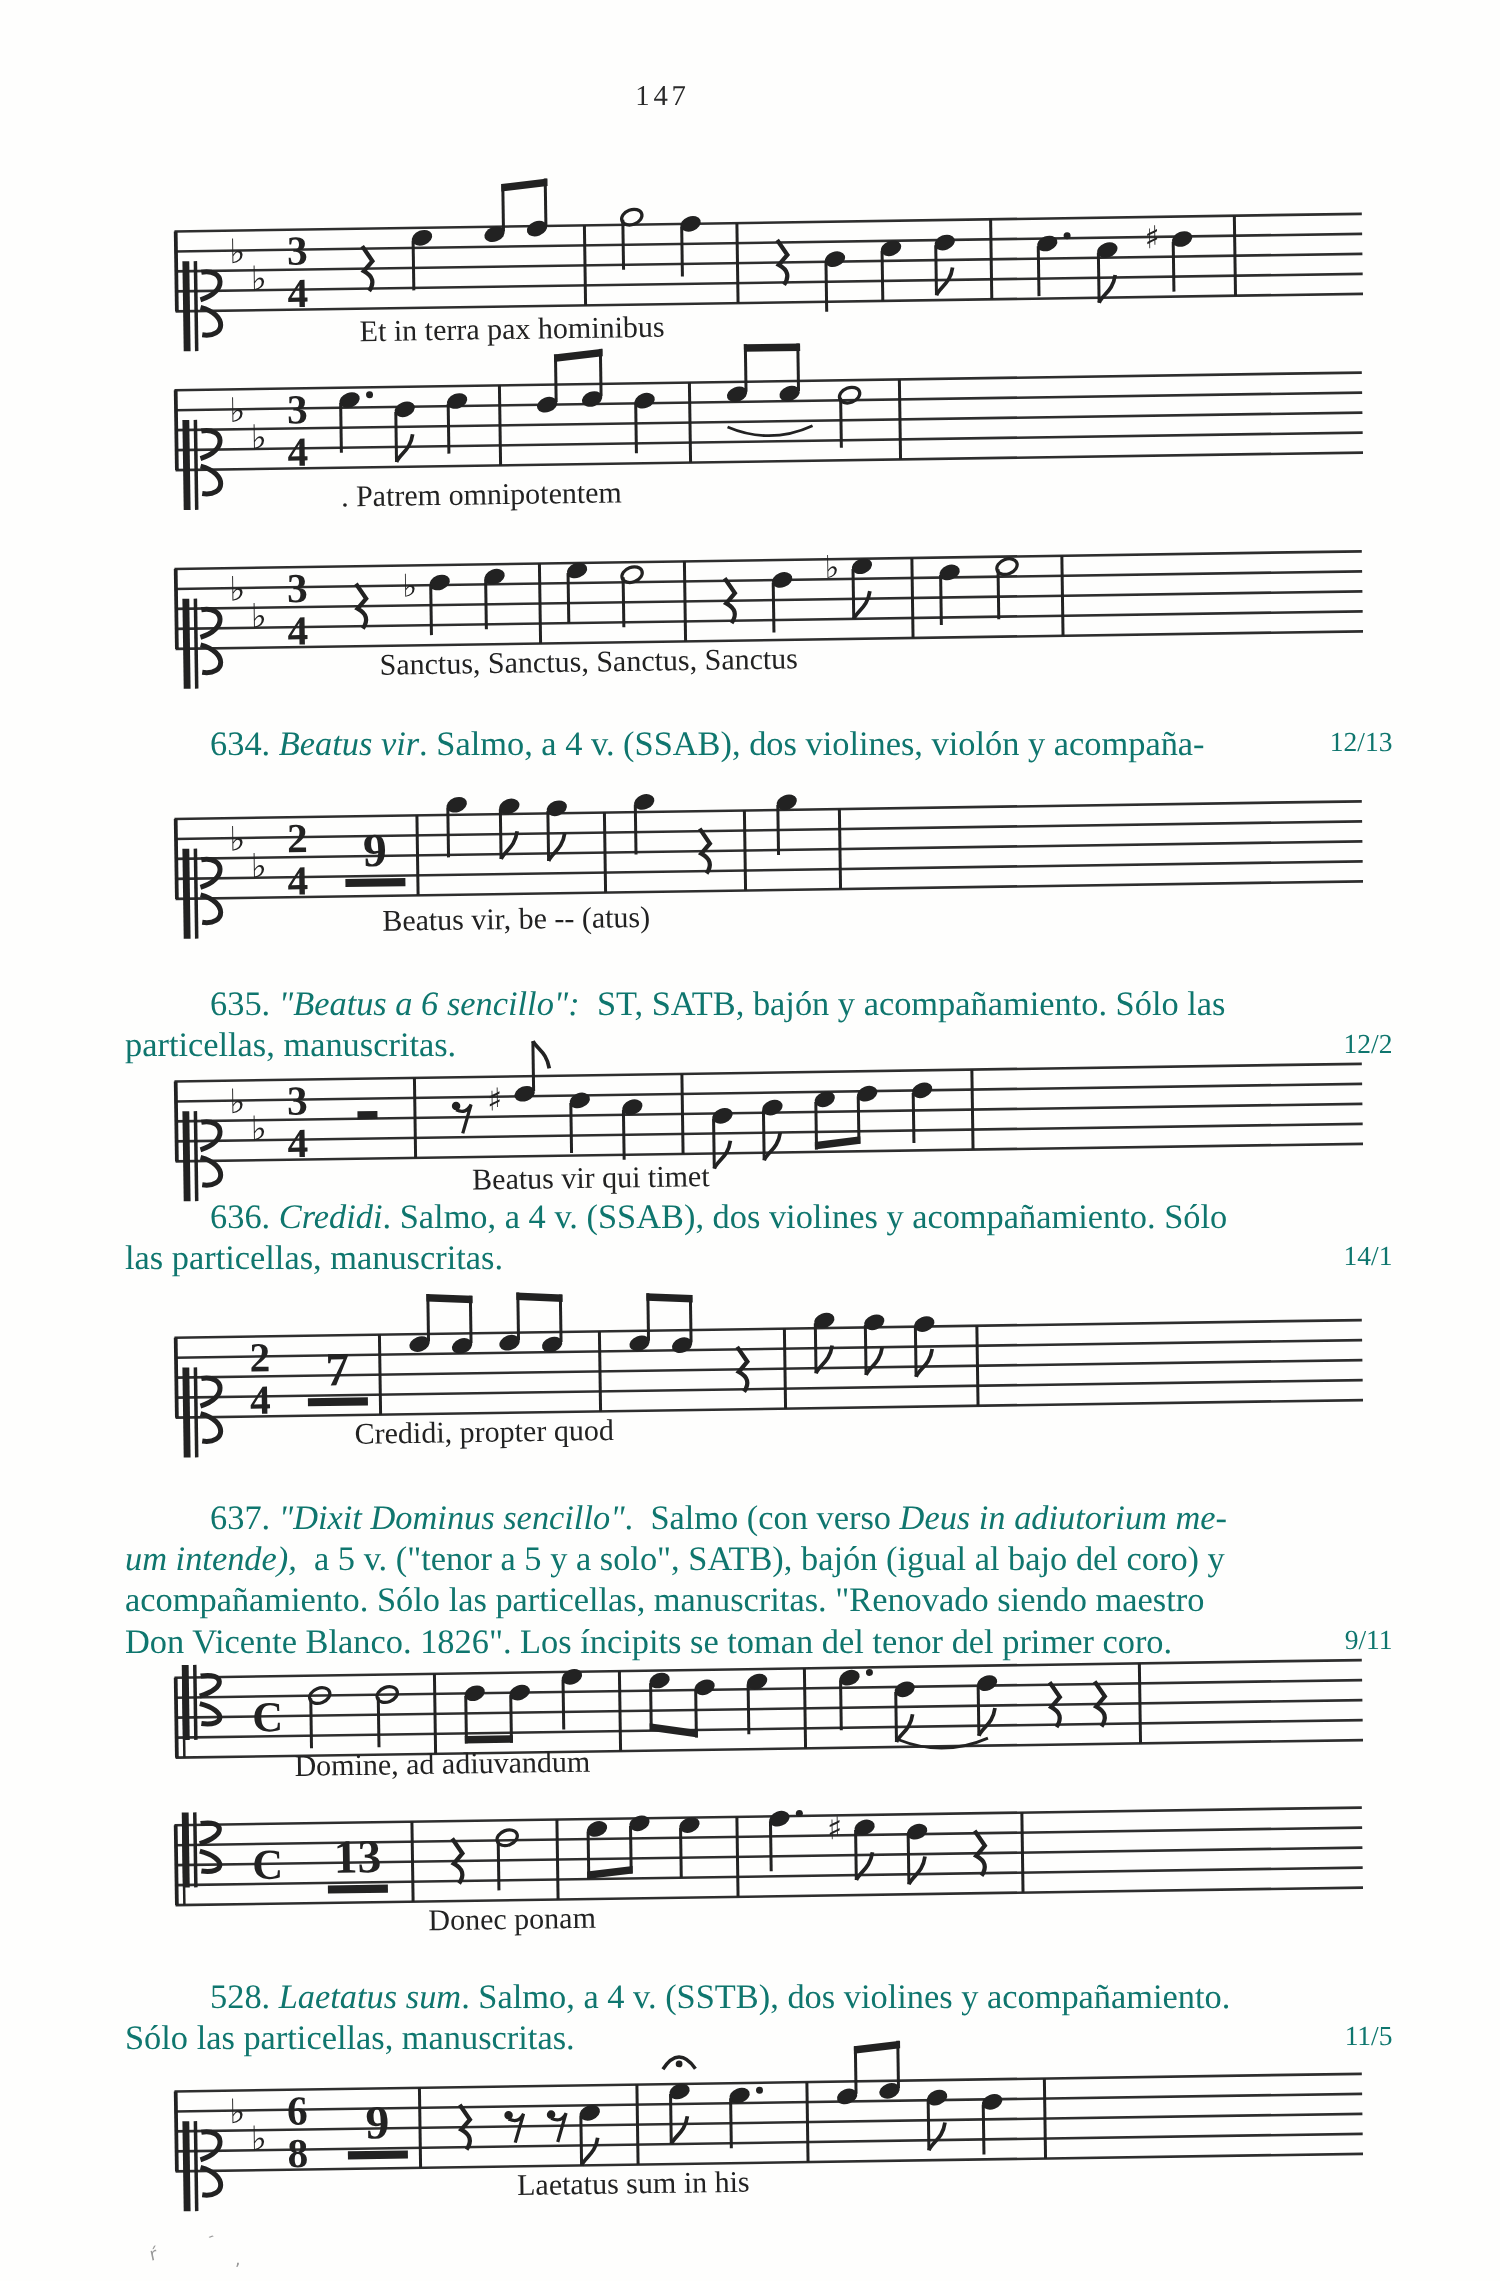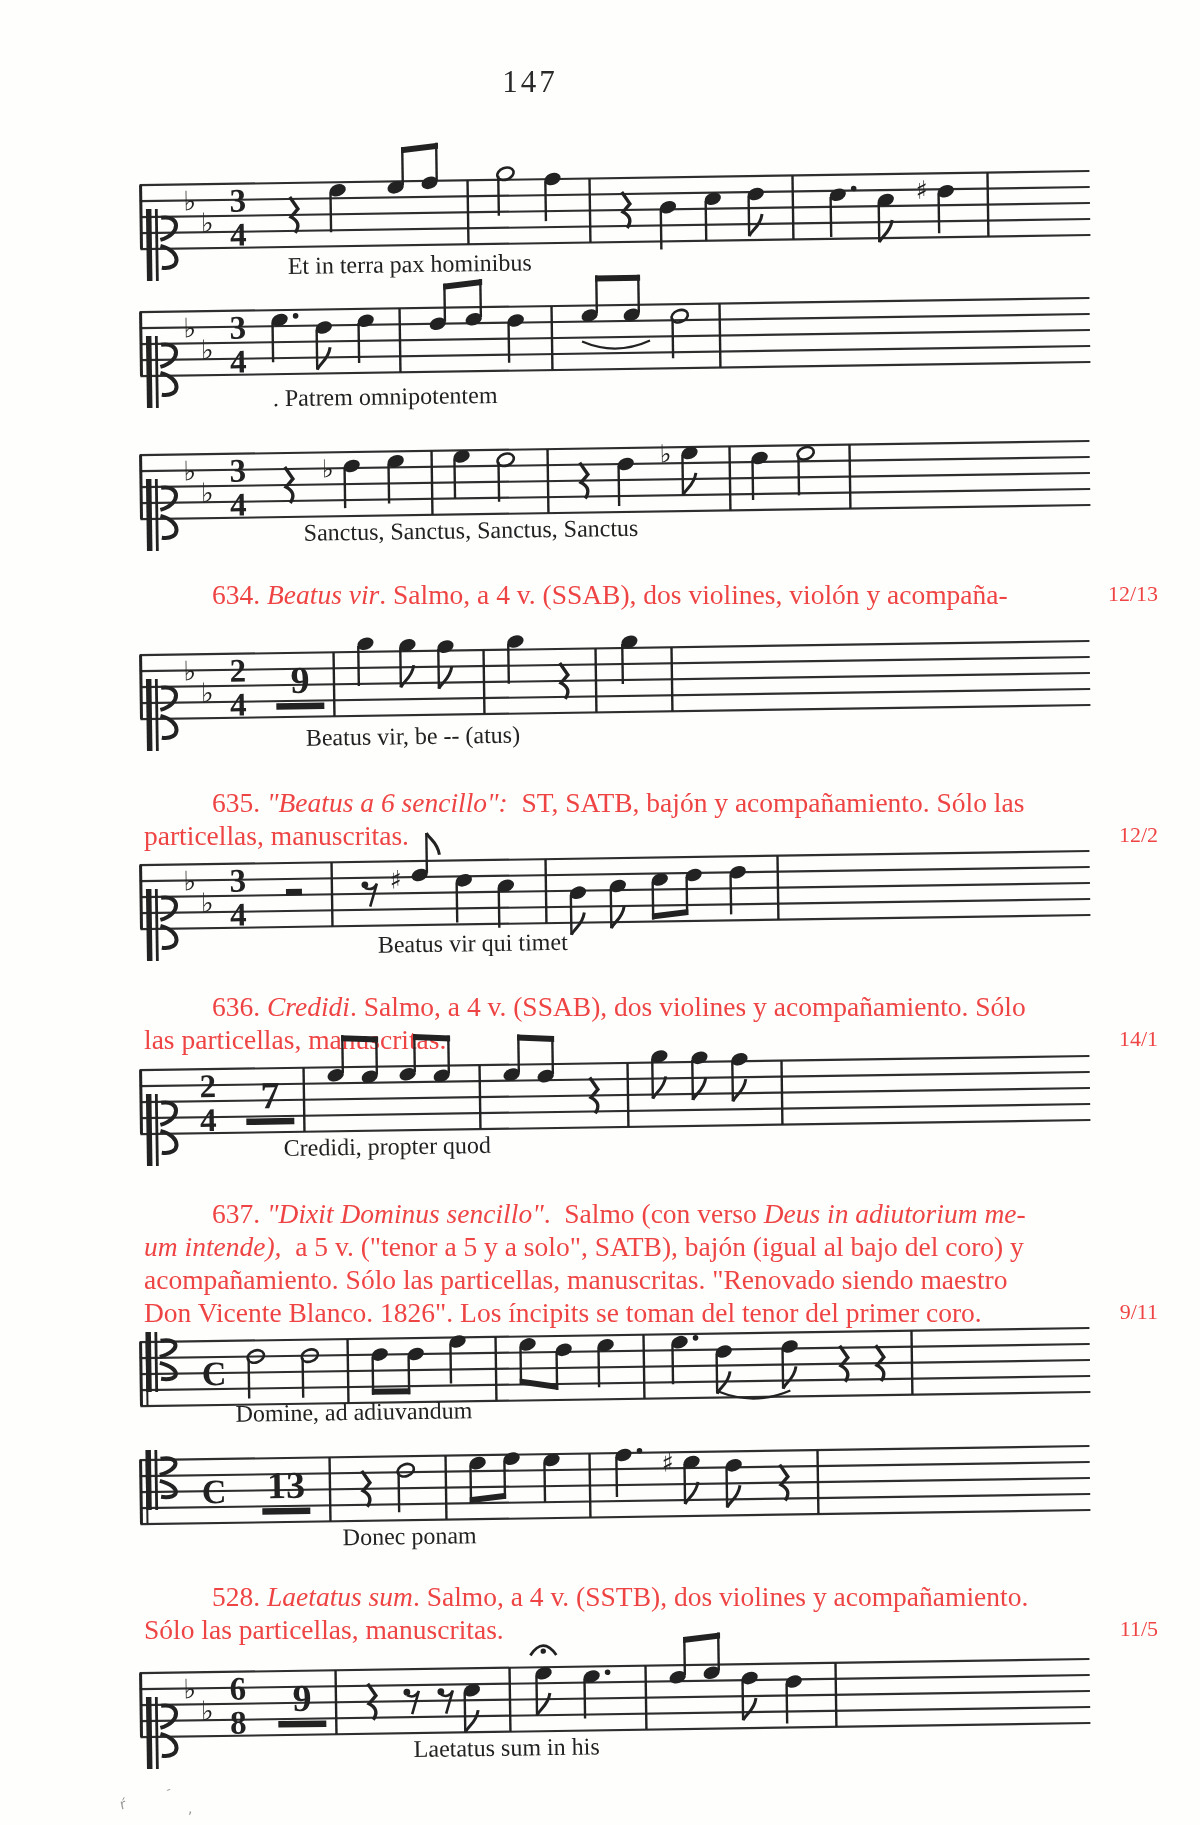--- a/index.html
+++ b/index.html
@@ -4,27 +4,26 @@
 <style>
   html,body{margin:0;padding:0;}
   body{background:#e8e8e8;}
   #page{
     position:relative;width:1200px;height:1825px;margin:0 auto;
     background:#fefefd;overflow:hidden;
     font-family:"Liberation Serif","DejaVu Serif",serif;color:#1a1a1a;
   }
   .pagenum{
     position:absolute;top:64px;left:0;width:1060px;text-align:center;
-    font-size:31px;letter-spacing:3px;color:#2a2a2a;
+    font-size:23px;letter-spacing:3px;color:#2a2a2a;
   }
   .entry{
     position:absolute;left:100px;width:1014px;
     font-size:27.5px;line-height:33px;text-indent:68px;
-    color:#ef4444;
-    margin-left:44px;
+    color:#0f766e;
   }
   .entry em{font-style:italic;}
   .shelf{
     position:absolute;right:0;bottom:1px;font-style:normal;
     font-size:22px;text-indent:0;
   }
   .staffblock{
     position:absolute;left:138px;width:954px;height:160px;
     transform:rotate(-0.85deg);transform-origin:12px 70px;
   }
@@ -271,21 +270,21 @@
         <line x1="514.8" y1="64" x2="514.8" y2="102" stroke="#222" stroke-width="2.4"></line>
         <line x1="548.8" y1="60" x2="548.8" y2="98" stroke="#222" stroke-width="2.4"></line>
         <polygon points="513.5,96 550,92 550,98 513.5,102" fill="#222"></polygon>
         <ellipse cx="600" cy="56" rx="8.4" ry="5.9" transform="rotate(-20 600 56)" fill="#222" stroke="#222" stroke-width="0"></ellipse>
         <line x1="592.8" y1="58" x2="592.8" y2="98" stroke="#222" stroke-width="2.4"></line>
         <line x1="640" y1="40" x2="640" y2="104" stroke="#222" stroke-width="2.4"></line>
       </svg>
     <div class="caption" style="top:110px;left:239px">Beatus vir qui timet</div>
   </div>
 
-  <div class="entry" style="top:990px">
+  <div class="entry" style="top:956px">
     <span><span>636. </span><em>Credidi</em><span>. Salmo, a 4 v. (SSAB), dos violines y acompañamiento. Sólo</span><br><span>las particellas, manuscritas.</span></span>
     <span class="shelf">14/1</span>
   </div>
   <div class="staffblock" style="top:1030px">
     <svg width="954" height="150" viewBox="0 0 954 150">
         <line x1="2" y1="40" x2="952" y2="40" class="sl"></line>
         <line x1="2" y1="56" x2="952" y2="56" class="sl"></line>
         <line x1="2" y1="72" x2="952" y2="72" class="sl"></line>
         <line x1="2" y1="88" x2="952" y2="88" class="sl"></line>
         <line x1="2" y1="104" x2="952" y2="104" class="sl"></line>

